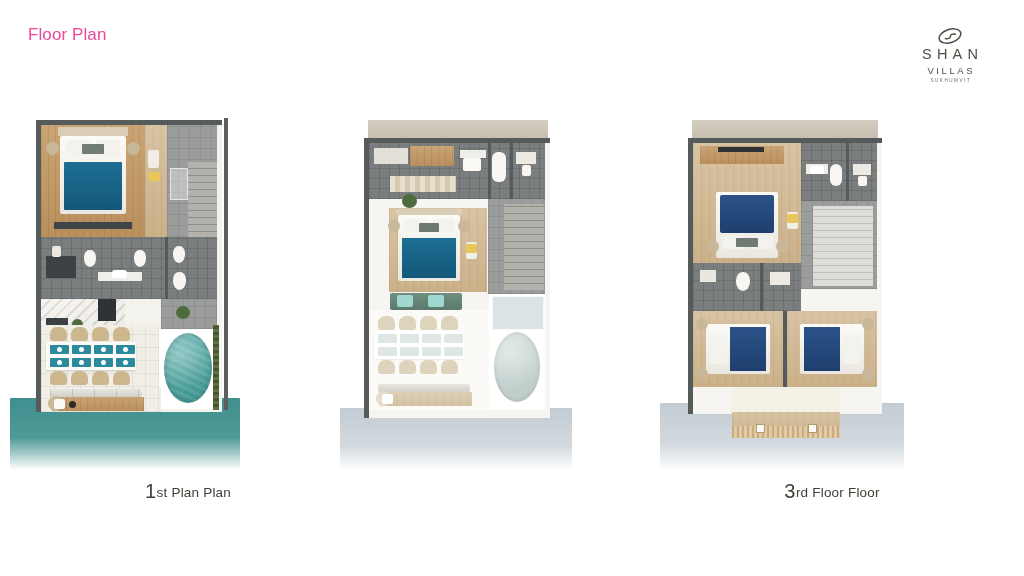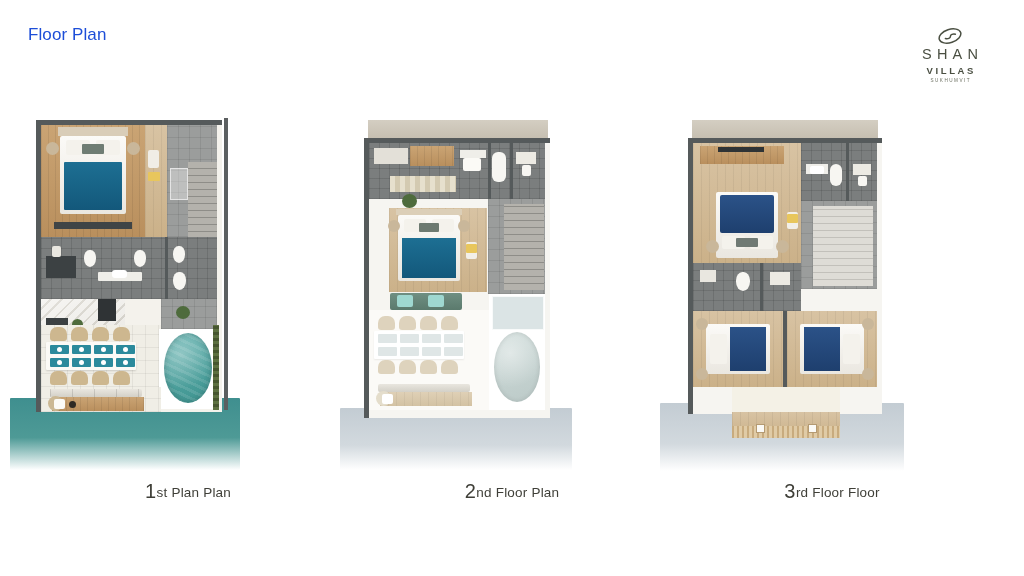--- a/index.html
+++ b/index.html
@@ -7,39 +7,38 @@
     width:1024px;height:576px;
     background:#ffffff;
     font-family:"Liberation Sans", sans-serif;
     overflow:hidden;
     position:relative;
   }
 
   
   .slide-header{position:absolute;left:28px;top:24px;}
   .eyebrow{
-    font-size:17px;color:#1d4ed8;letter-spacing:.1px;line-height:1.25;
+    font-size:17px;color:#ec4899;letter-spacing:.1px;line-height:1.25;
     font-weight:400;
   }
   .headline{
     font-size:27px;color:#7cc9b0;letter-spacing:.1px;line-height:1.3;
     font-weight:400;margin-top:2px;
   }
 
   
   .logo{position:absolute;right:28px;top:28px;width:92px;text-align:center;color:#4a4f42;}
   .logo-mark{display:block;margin:0 auto 3px;}
   .logo-shan{
     font-size:14.5px;letter-spacing:5.2px;line-height:1;
     text-indent:5.2px;font-weight:400;
   }
   .logo-villas{
     font-size:9.5px;letter-spacing:2.6px;line-height:1;margin-top:4px;
     text-indent:2.6px;
-    font-weight:bold;
   }
   .logo-sub{
     font-size:4.6px;letter-spacing:1.5px;line-height:1;margin-top:4px;
     text-indent:1.5px;color:#6b6f60;
   }
 
   
   .plans{position:absolute;left:0;top:118px;width:1024px;height:410px;}
   .plan{position:absolute;top:0;width:320px;height:410px;}
   .plan-1{left:28px;}
@@ -337,23 +336,20 @@
         <div style="position:absolute;left:12px;top:253px;width:15px;height:15px;background:#e4ddcb;border-radius:50%;"></div>
         <div style="position:absolute;left:18px;top:256px;width:11px;height:10px;background:#fff;border-radius:2px;"></div>
 
         <div style="position:absolute;left:125px;top:156px;width:56px;height:116px;background:#ffffff;"></div>
         <div class="shower" style="position:absolute;left:128px;top:158px;width:50px;height:32px;border:1px solid rgba(255,255,255,.8);"></div>
         <div class="tex-water-pale" style="position:absolute;left:130px;top:194px;width:46px;height:70px;border-radius:50%;
                     box-shadow:inset 0 0 5px rgba(0,0,0,.12);"></div>
       </div>
     </div>
 
-    <div class="caption">
-      <span class="num">2</span><span class="rest">nd Floor Plan</span>
-    </div>
   </div>
 
   <div class="plan plan-3">
     <div class="plan-stage">
 
       <div class="ground" style="left:-12px;top:285px;width:244px;height:68px;
                   background:linear-gradient(180deg,#c3ccd3,#d2d9de 60%,#ffffff);"></div>
 
       <div class="roofstrip" style="position:absolute;left:20px;top:2px;width:186px;height:18px;"></div>
 

